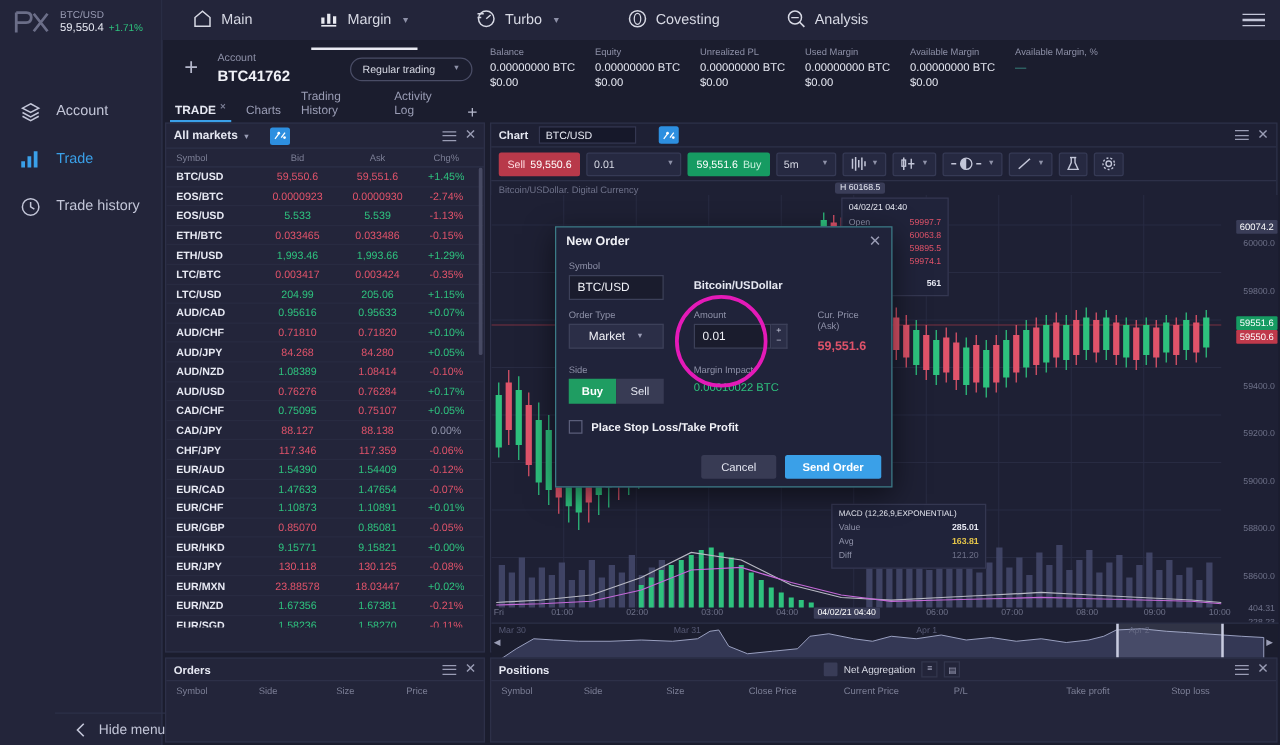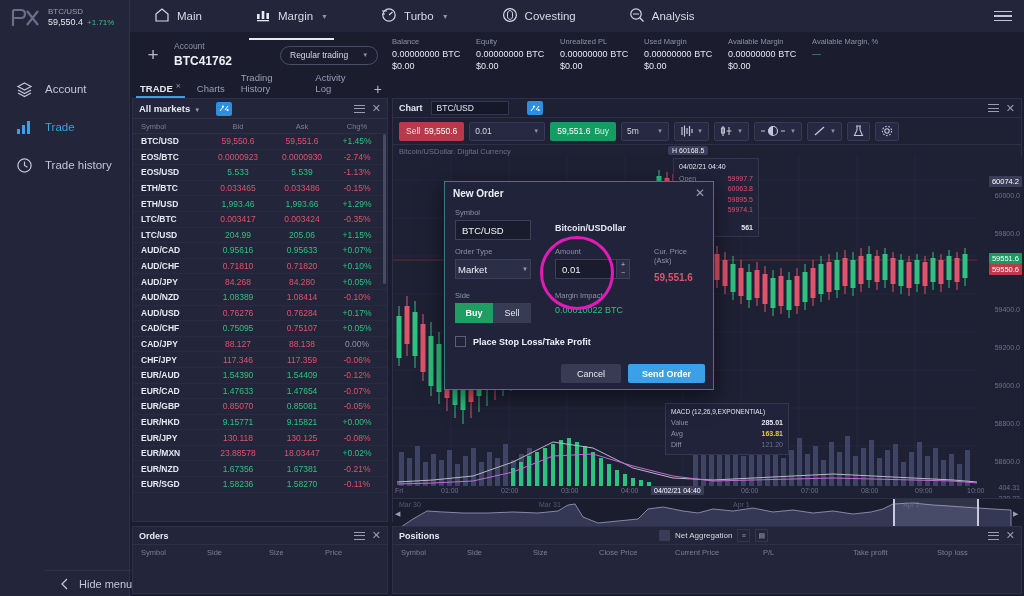--- a/index.html
+++ b/index.html
@@ -283,21 +283,21 @@
   .modal-x { margin-left: auto; font-size: 12px; color: #9a9db5; cursor: pointer; line-height: 1; }
   .modal-body { padding: 4px 10px 0 10px; }
   .fld-label { font-size: 7.5px; color: #8e91a8; margin-bottom: 3px; }
   .fld-input {
     background: #1a1c2d; border: 1px solid #3c4059; height: 20px; width: 76px;
     display: flex; align-items: center; padding: 0 6px; font-size: 9.5px; color: #f0f1f7;
   }
   .fld-select {
     background: #2b2e47; border: 1px solid #3c4059; height: 20px; width: 76px;
     display: flex; align-items: center; justify-content: space-between;
-    padding: 0 2px; font-size: 9.5px; color: #f0f1f7; cursor: pointer;
+    padding: 0 15px; font-size: 9.5px; color: #f0f1f7; cursor: pointer;
   }
   .fld-select .caret { font-size: 6px; color: #9a9db5; }
   .row2 { display: flex; gap: 24px; margin-top: 3px; }
   .pair-desc { font-size: 9px; color: #e6e8f2; font-weight: bold; padding-top: 13px; }
   .amt-wrap { position: relative; display: flex; }
   .amt-step {
     width: 13px; background: #2b2e47; border: 1px solid #3c4059; border-left: none;
     display: flex; flex-direction: column; justify-content: center; align-items: center;
     font-size: 7px; color: #c3c6d8; line-height: 1.1; cursor: pointer;
   }
@@ -628,20 +628,26 @@
           <span class="sym">EUR/AUD</span>
           <span class="bid up">1.54390</span>
           <span class="ask up">1.54409</span>
           <span class="chg down">-0.12%</span>
         </div>
         <div class="wl-row">
           <span class="sym">EUR/CAD</span>
           <span class="bid up">1.47633</span>
           <span class="ask up">1.47654</span>
           <span class="chg down">-0.07%</span>
+        </div>
+        <div class="wl-row">
+          <span class="sym">EUR/CHF</span>
+          <span class="bid up">1.10873</span>
+          <span class="ask up">1.10891</span>
+          <span class="chg up">+0.01%</span>
         </div>
         <div class="wl-row">
           <span class="sym">EUR/GBP</span>
           <span class="bid down">0.85070</span>
           <span class="ask up">0.85081</span>
           <span class="chg down">-0.05%</span>
         </div>
         <div class="wl-row">
           <span class="sym">EUR/HKD</span>
           <span class="bid up">9.15771</span>

